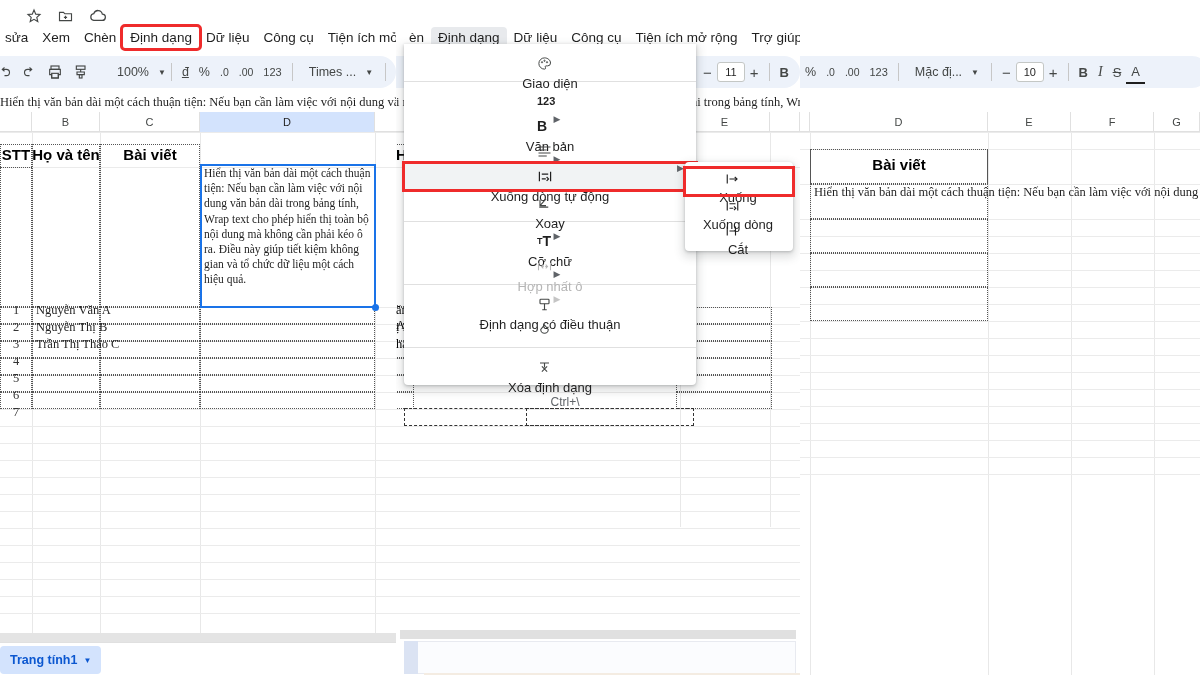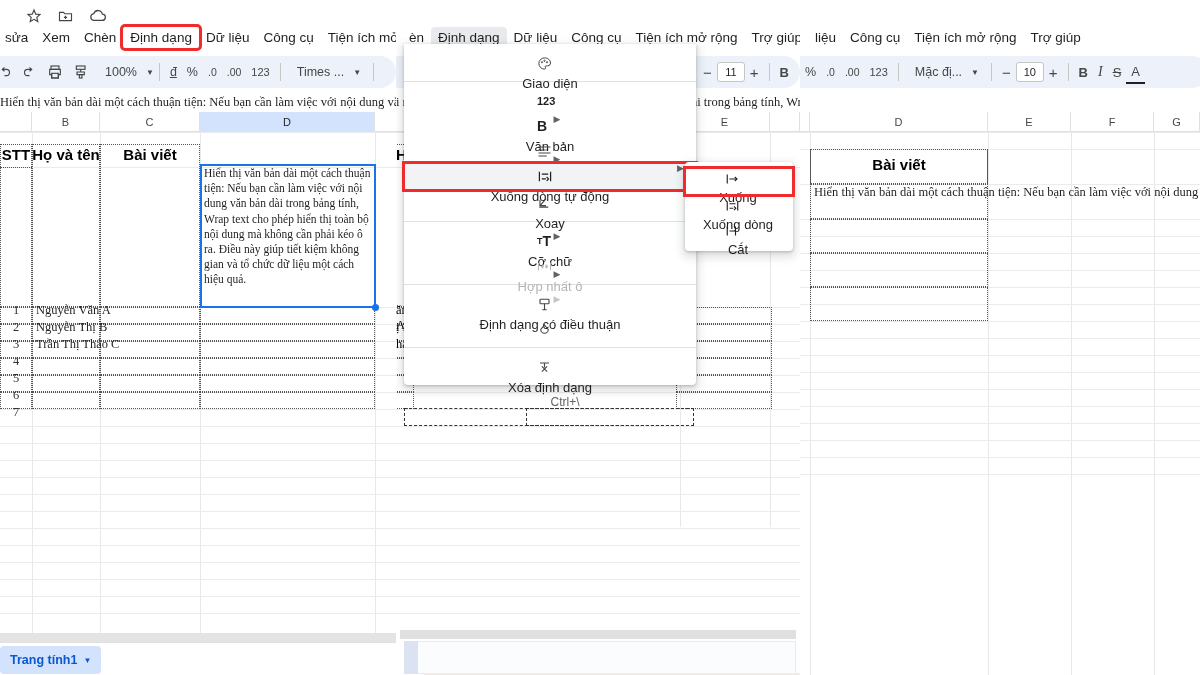--- a/index.html
+++ b/index.html
@@ -165,21 +165,21 @@
             <rect x="7" y="14" width="10" height="7"></rect>
           </svg>
       </div>
       <div class="tb">
         <svg width="16" height="16" viewBox="0 0 24 24" fill="none" stroke="#444746" stroke-width="1.7">
             <rect x="5" y="3" width="13" height="5"></rect>
             <path d="M11.5 8v4H6v4h11v-4h-5.5"></path>
             <rect x="9.5" y="16" width="4" height="5"></rect>
           </svg>
       </div>
-      <div class="tb tb-text" style="margin-left:6px;">100%</div>
+      <div class="tb tb-text" style="margin-left:18px;">100%</div>
       <span class="caret">▼</span>
       <div class="tb-sep"></div>
       <div class="tb tb-text" style="text-decoration:underline;">đ</div>
       <div class="tb tb-text">%</div>
       <div class="tb tb-small">.0</div>
       <div class="tb tb-small">.00</div>
       <div class="tb tb-small" style="font-size:11px;">123</div>
       <div class="tb-sep"></div>
       <div class="tb tb-text" style="margin-left:6px;">Times ...</div>
       <span class="caret">▼</span>
@@ -510,23 +510,20 @@
         </span>
         <span class="dd-label">Cắt</span>
       </div>
     </div>
   </div>
 
   <div class="panel-sep" style="left:800px;"></div>
 
   <div class="panel" id="panel-right">
 
-    <div class="menubar" style="top:27px; left:8px;">
-      <span class="menu-item">liệu</span><span class="menu-item">Công cụ</span><span class="menu-item">Tiện ích mở rộng</span><span class="menu-item">Trợ giúp</span>
-    </div>
 
     <div class="toolbar" style="top:56px; left:-8px; width:416px; height:32px; border-radius:0 18px 18px 0; padding-left:8px;">
       <div class="tb tb-text">%</div>
       <div class="tb tb-small">.0</div>
       <div class="tb tb-small">.00</div>
       <div class="tb tb-small" style="font-size:11px;">123</div>
       <div class="tb-sep"></div>
       <div class="tb tb-text" style="margin-left:6px;">Mặc đị...</div>
       <span class="caret">▼</span>
       <div class="tb-sep" style="margin-left:12px;"></div>

